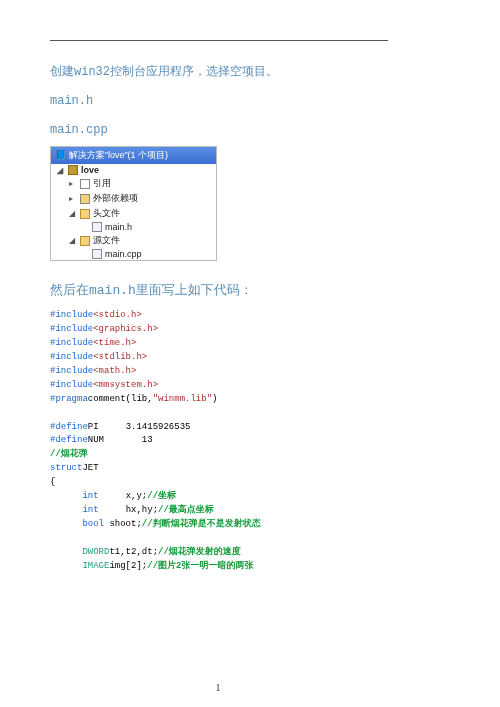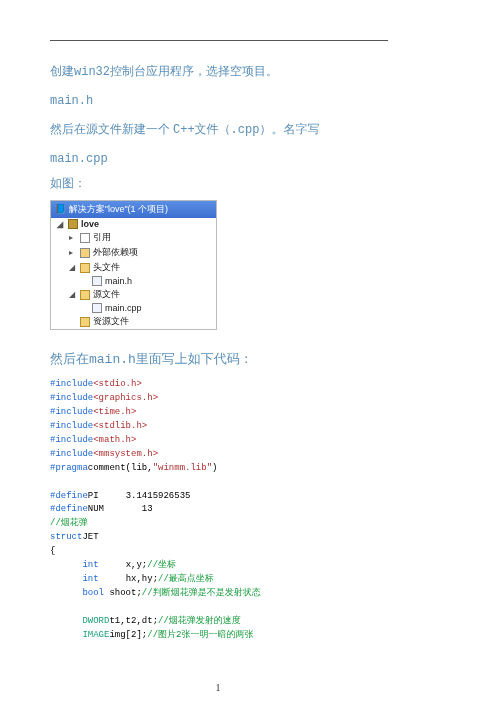--- a/index.html
+++ b/index.html
@@ -66,21 +66,21 @@
     font-family: "Courier New", monospace;
     font-size: 9px;
     line-height: 1.55;
     white-space: pre;
     color:#000;
   }
   .c-pp   { color:#1a66d6;margin-top:28px; }       
   .c-inc  { color:#b03030;margin-top:26px; }       
   .c-str  { color:#b03030; }       
   .c-kw   { color:#1a66d6; }       
-  .c-cm   { color:#149b3a; }       
+  .c-cm   { color:#149b3a;font-weight:bold; }       
   .c-ty   { color:#1aa07a; }       
   .c-id   { color:#000; }
   .pagenum {
     position:absolute;
     bottom:14px;
     left:0; right:0;
     text-align:center;
     font-size:10px;
     color:#333;
     font-family:"Times New Roman",serif;
@@ -89,25 +89,21 @@
 </head>
 <body>
 
 <div class="page">
   <hr class="hr-top">
 
   <p class="para">
     <span>创建</span><span class="mono">win32</span><span>控制台应用程序，选择空项目。</span>
   </p>
   <p class="para"><span class="mono">main.h</span></p>
-  <p class="para">
-    <span>然后在源文件新建一个</span> <span class="mono">C++</span><span>文件（</span><span class="mono">.cpp</span><span>）。名字写</span>
-  </p>
   <p class="para"><span class="mono">main.cpp</span></p>
-  <p class="img-label"><span>如图：</span></p>
 
   <div class="sol">
     <div class="sol-title">📘 <span>解决方案"love"(1 个项目)</span></div>
     <div class="sol-row ind1 bold-row">
         <span class="tri">◢</span>
         <span class="ico ico-proj"></span>
         <span>love</span>
       </div>
     <div class="sol-row ind2">
         <span class="tri">▸</span>
@@ -132,25 +128,20 @@
     <div class="sol-row ind2">
         <span class="tri">◢</span>
         <span class="ico ico-fold"></span>
         <span>源文件</span>
       </div>
     <div class="sol-row ind3">
         <span class="tri"></span>
         <span class="ico ico-cpp"></span>
         <span>main.cpp</span>
       </div>
-    <div class="sol-row ind2">
-        <span class="tri"></span>
-        <span class="ico ico-fold"></span>
-        <span>资源文件</span>
-      </div>
   </div>
 
   <p class="section-h">
     <span>然后在</span><span class="mono">main.h</span><span>里面写上如下代码：</span>
   </p>
 
   <div class="code"><span class="c-pp">#include</span><span class="c-inc">&lt;stdio.h&gt;</span>
 <span class="c-pp">#include</span><span class="c-inc">&lt;graphics.h&gt;</span>
 <span class="c-pp">#include</span><span class="c-inc">&lt;time.h&gt;</span>
 <span class="c-pp">#include</span><span class="c-inc">&lt;stdlib.h&gt;</span>

